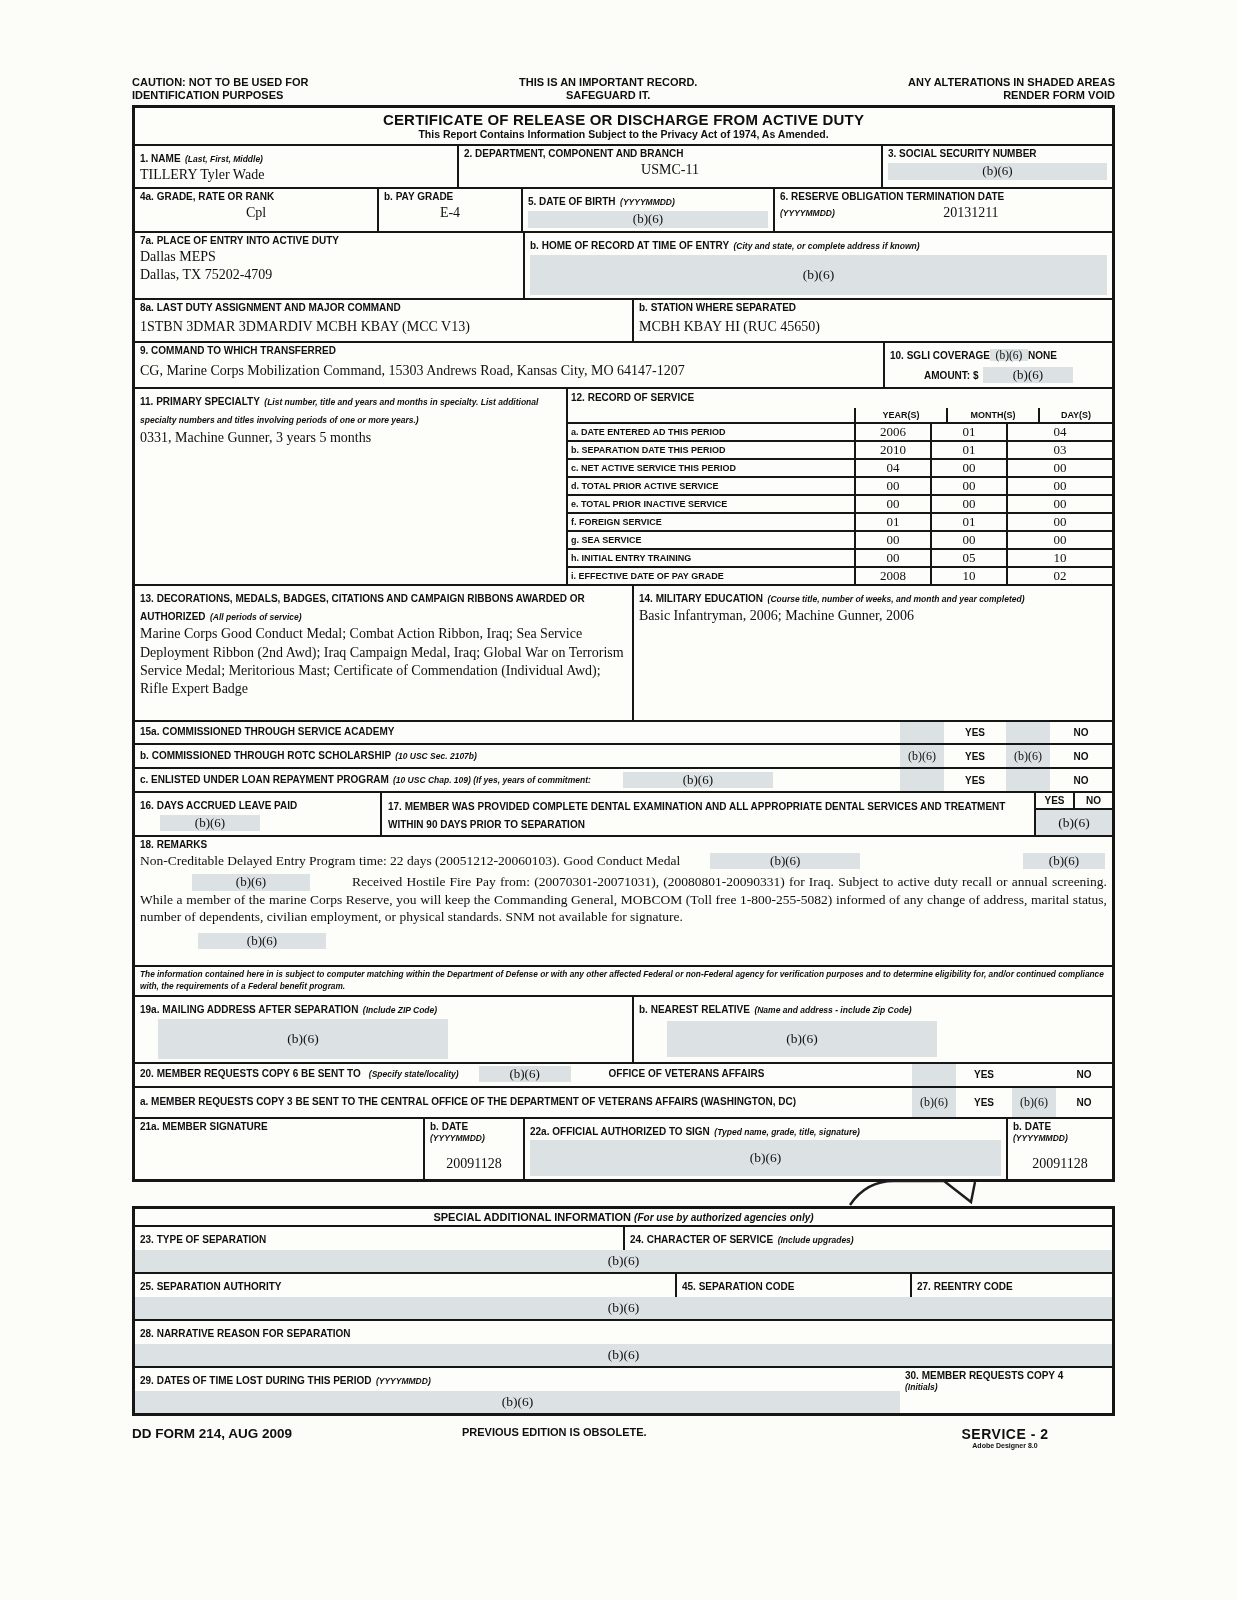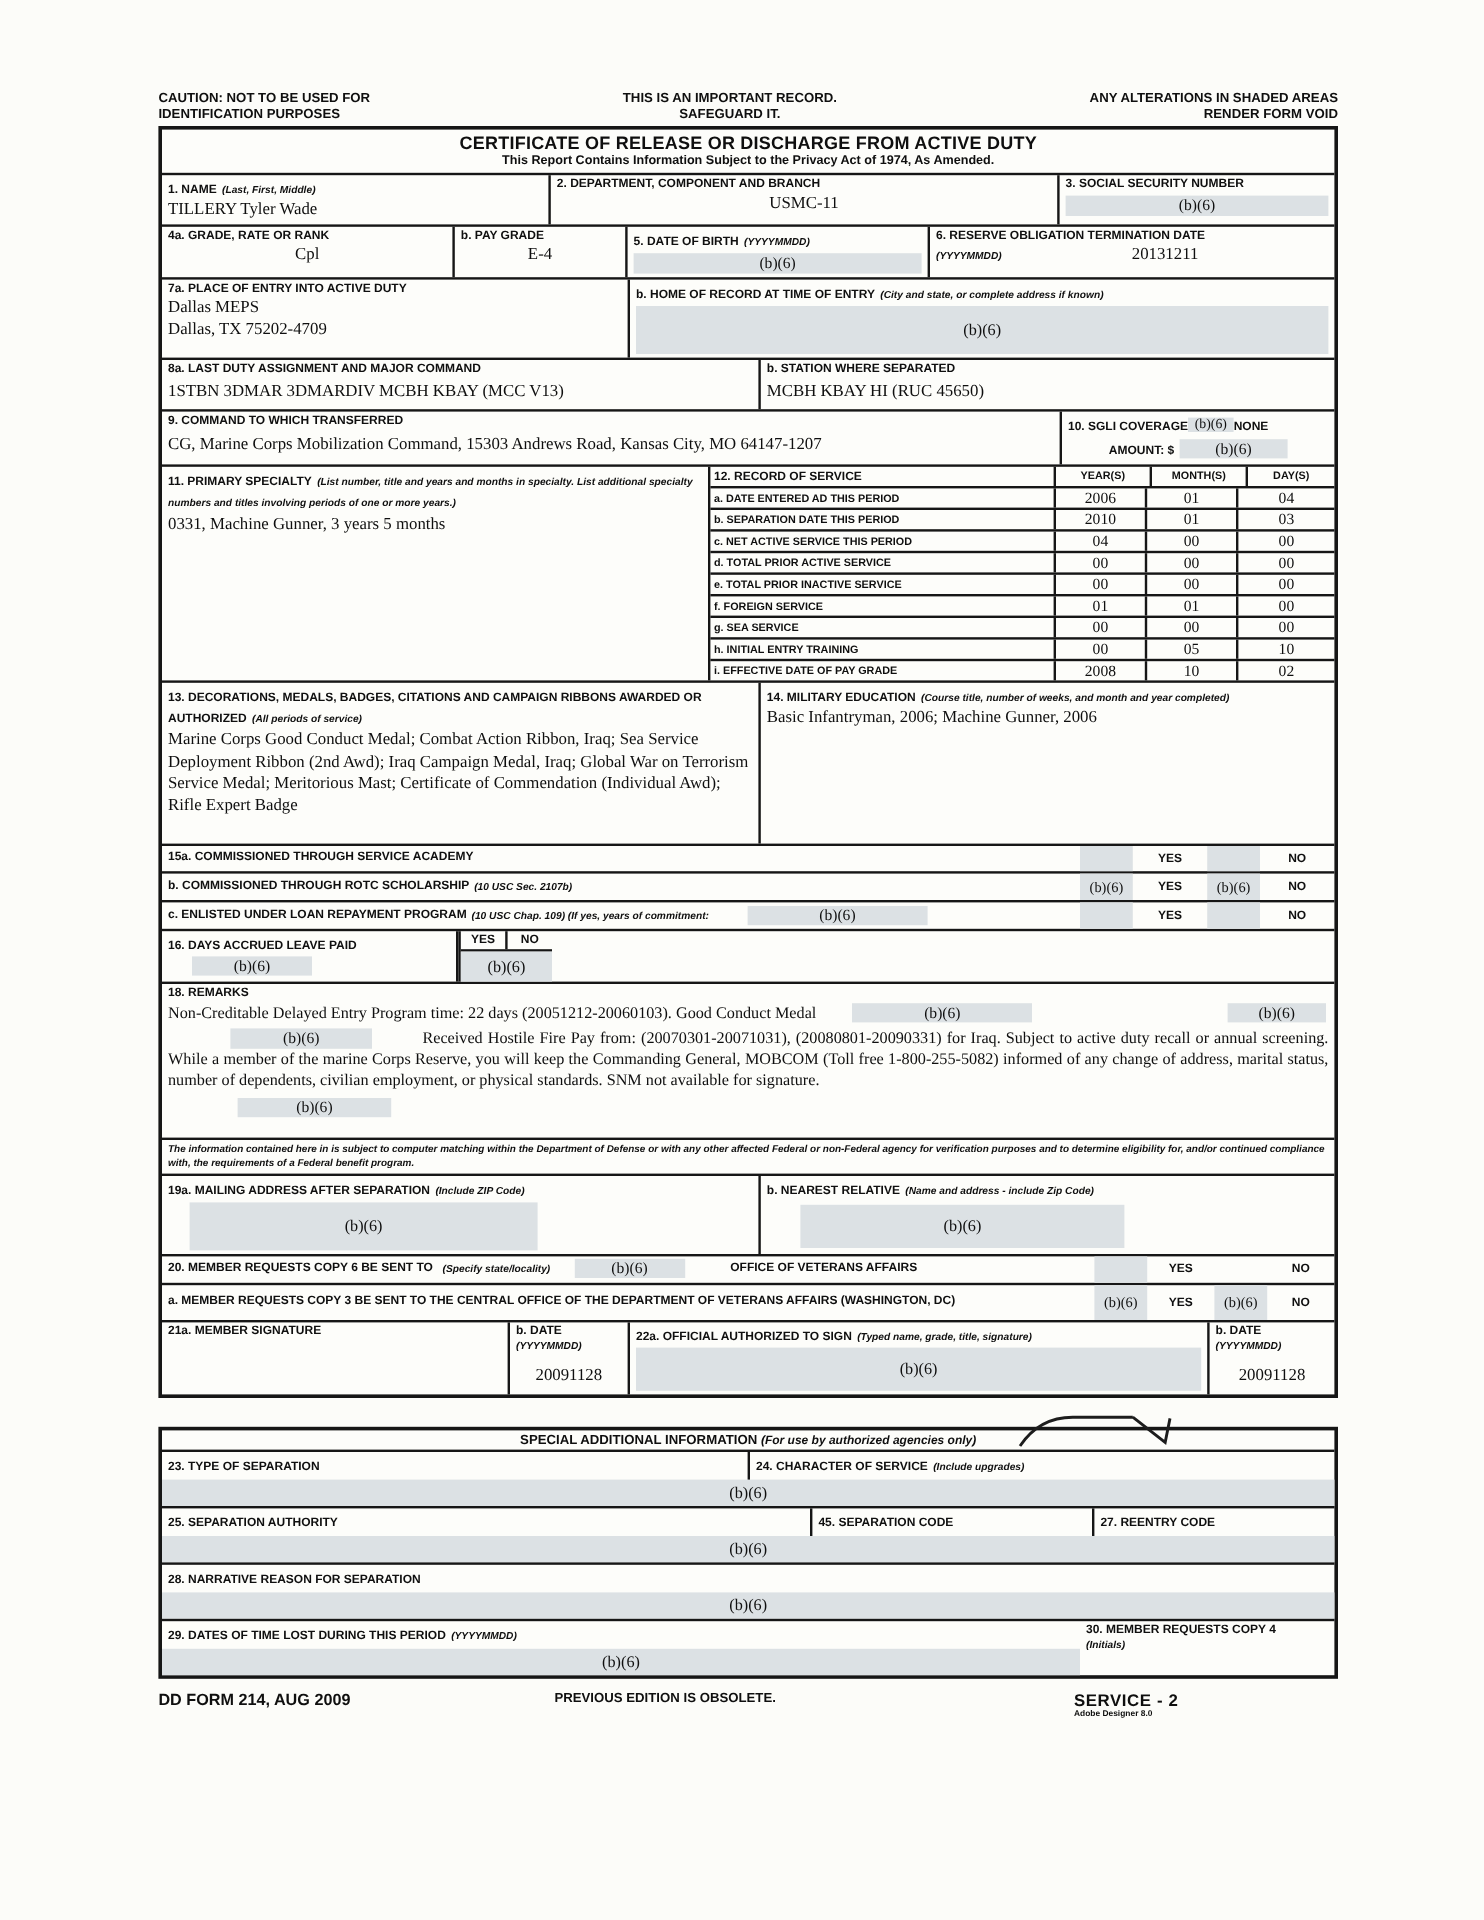--- a/index.html
+++ b/index.html
@@ -36,22 +36,22 @@
 
   
   .ros { display:flex; flex-direction:column; height:100%; }
   .ros-hr { display:flex; border-bottom:2px solid #161616; }
   .ros-r { display:flex; border-bottom:2px solid #161616; flex:1; align-items:center; }
   .ros-r:last-child { border-bottom:none; }
   .ros-lab { width:286px; font-size:9px; font-weight:700; padding:2px 3px; }
   .ros-c { width:76px; border-left:2px solid #161616; text-align:right;
            font-family:"Liberation Serif", serif; font-size:13px; align-self:stretch;
            display:flex; align-items:center; justify-content:center; }
-  .ros-ch { width:80px; border-left:2px solid #161616; text-align:center; font-size:9px; font-weight:700;
-            padding:2px 4px; }
+  .ros-ch { width:92px; border-left:2px solid #161616; text-align:center; font-size:9px; font-weight:700;
+            padding:2px 4px;margin-top:19px; }
   .ros-c:last-child, .ros-ch:last-child { width:74px; flex:1; }
 
   
   .ynrow { display:flex; align-items:stretch; }
   .yn-sh { width:44px; background:#dce1e4; display:flex; align-items:center; justify-content:center;
            font-family:"Liberation Serif", serif; font-size:12px; }
   .yn-t { width:62px; font-size:10px; font-weight:700; display:flex; align-items:center; justify-content:center; }
 
   
   .d17 { width:78px; border-left:2px solid #161616; display:flex; flex-direction:column; }
@@ -65,21 +65,21 @@
 
   
   .special { border:3px solid #161616; background:#fdfdfa; margin-top:24px; }
   .sp-title { text-align:center; font-size:11px; font-weight:700; padding:2px 0; border-bottom:2px solid #161616; }
   .strip { background:#dce1e4; text-align:center; font-family:"Liberation Serif", serif;
            font-size:13.5px; padding:3px 0; }
 
   .footer { display:flex; margin-top:10px; align-items:flex-start; }
   .f-form { font-size:13.5px; font-weight:700; width:330px; }
   .f-ed { font-size:11px; font-weight:700; flex:1; }
-  .f-svc { text-align:left; width:220px; }
+  .f-svc { text-align:center; width:220px; }
   .f-svc .s1 { font-size:14px; font-weight:700; letter-spacing:.5px; }
   .f-svc .s2 { font-size:7px; font-weight:700; }
 
   .artifact { position:absolute; left:848px; top:1176px; }
 </style>
 </head>
 <body>
 
 <div class="page">
   <div class="content">
@@ -306,20 +306,23 @@
           <div class="yn-t">NO</div>
         </div>
       </div>
 
       <div class="row" style="min-height:44px">
         <div class="cell" style="width:245px">
           <span class="lbl">16. DAYS ACCRUED LEAVE PAID</span>
           <span class="sh" style="width:100px;margin-left:20px">(b)(6)</span>
         </div>
         <div class="cell" style="flex:1;display:flex;padding:0">
+          <div style="flex:1;padding:3px 6px">
+            <span class="lbl">17. MEMBER WAS PROVIDED COMPLETE DENTAL EXAMINATION AND ALL APPROPRIATE DENTAL SERVICES AND TREATMENT WITHIN 90 DAYS PRIOR TO SEPARATION</span>
+          </div>
           <div class="d17">
             <div class="d17-h">
               <div>YES</div>
               <div>NO</div>
             </div>
             <div class="d17-v shblock">(b)(6)</div>
           </div>
         </div>
       </div>
 

